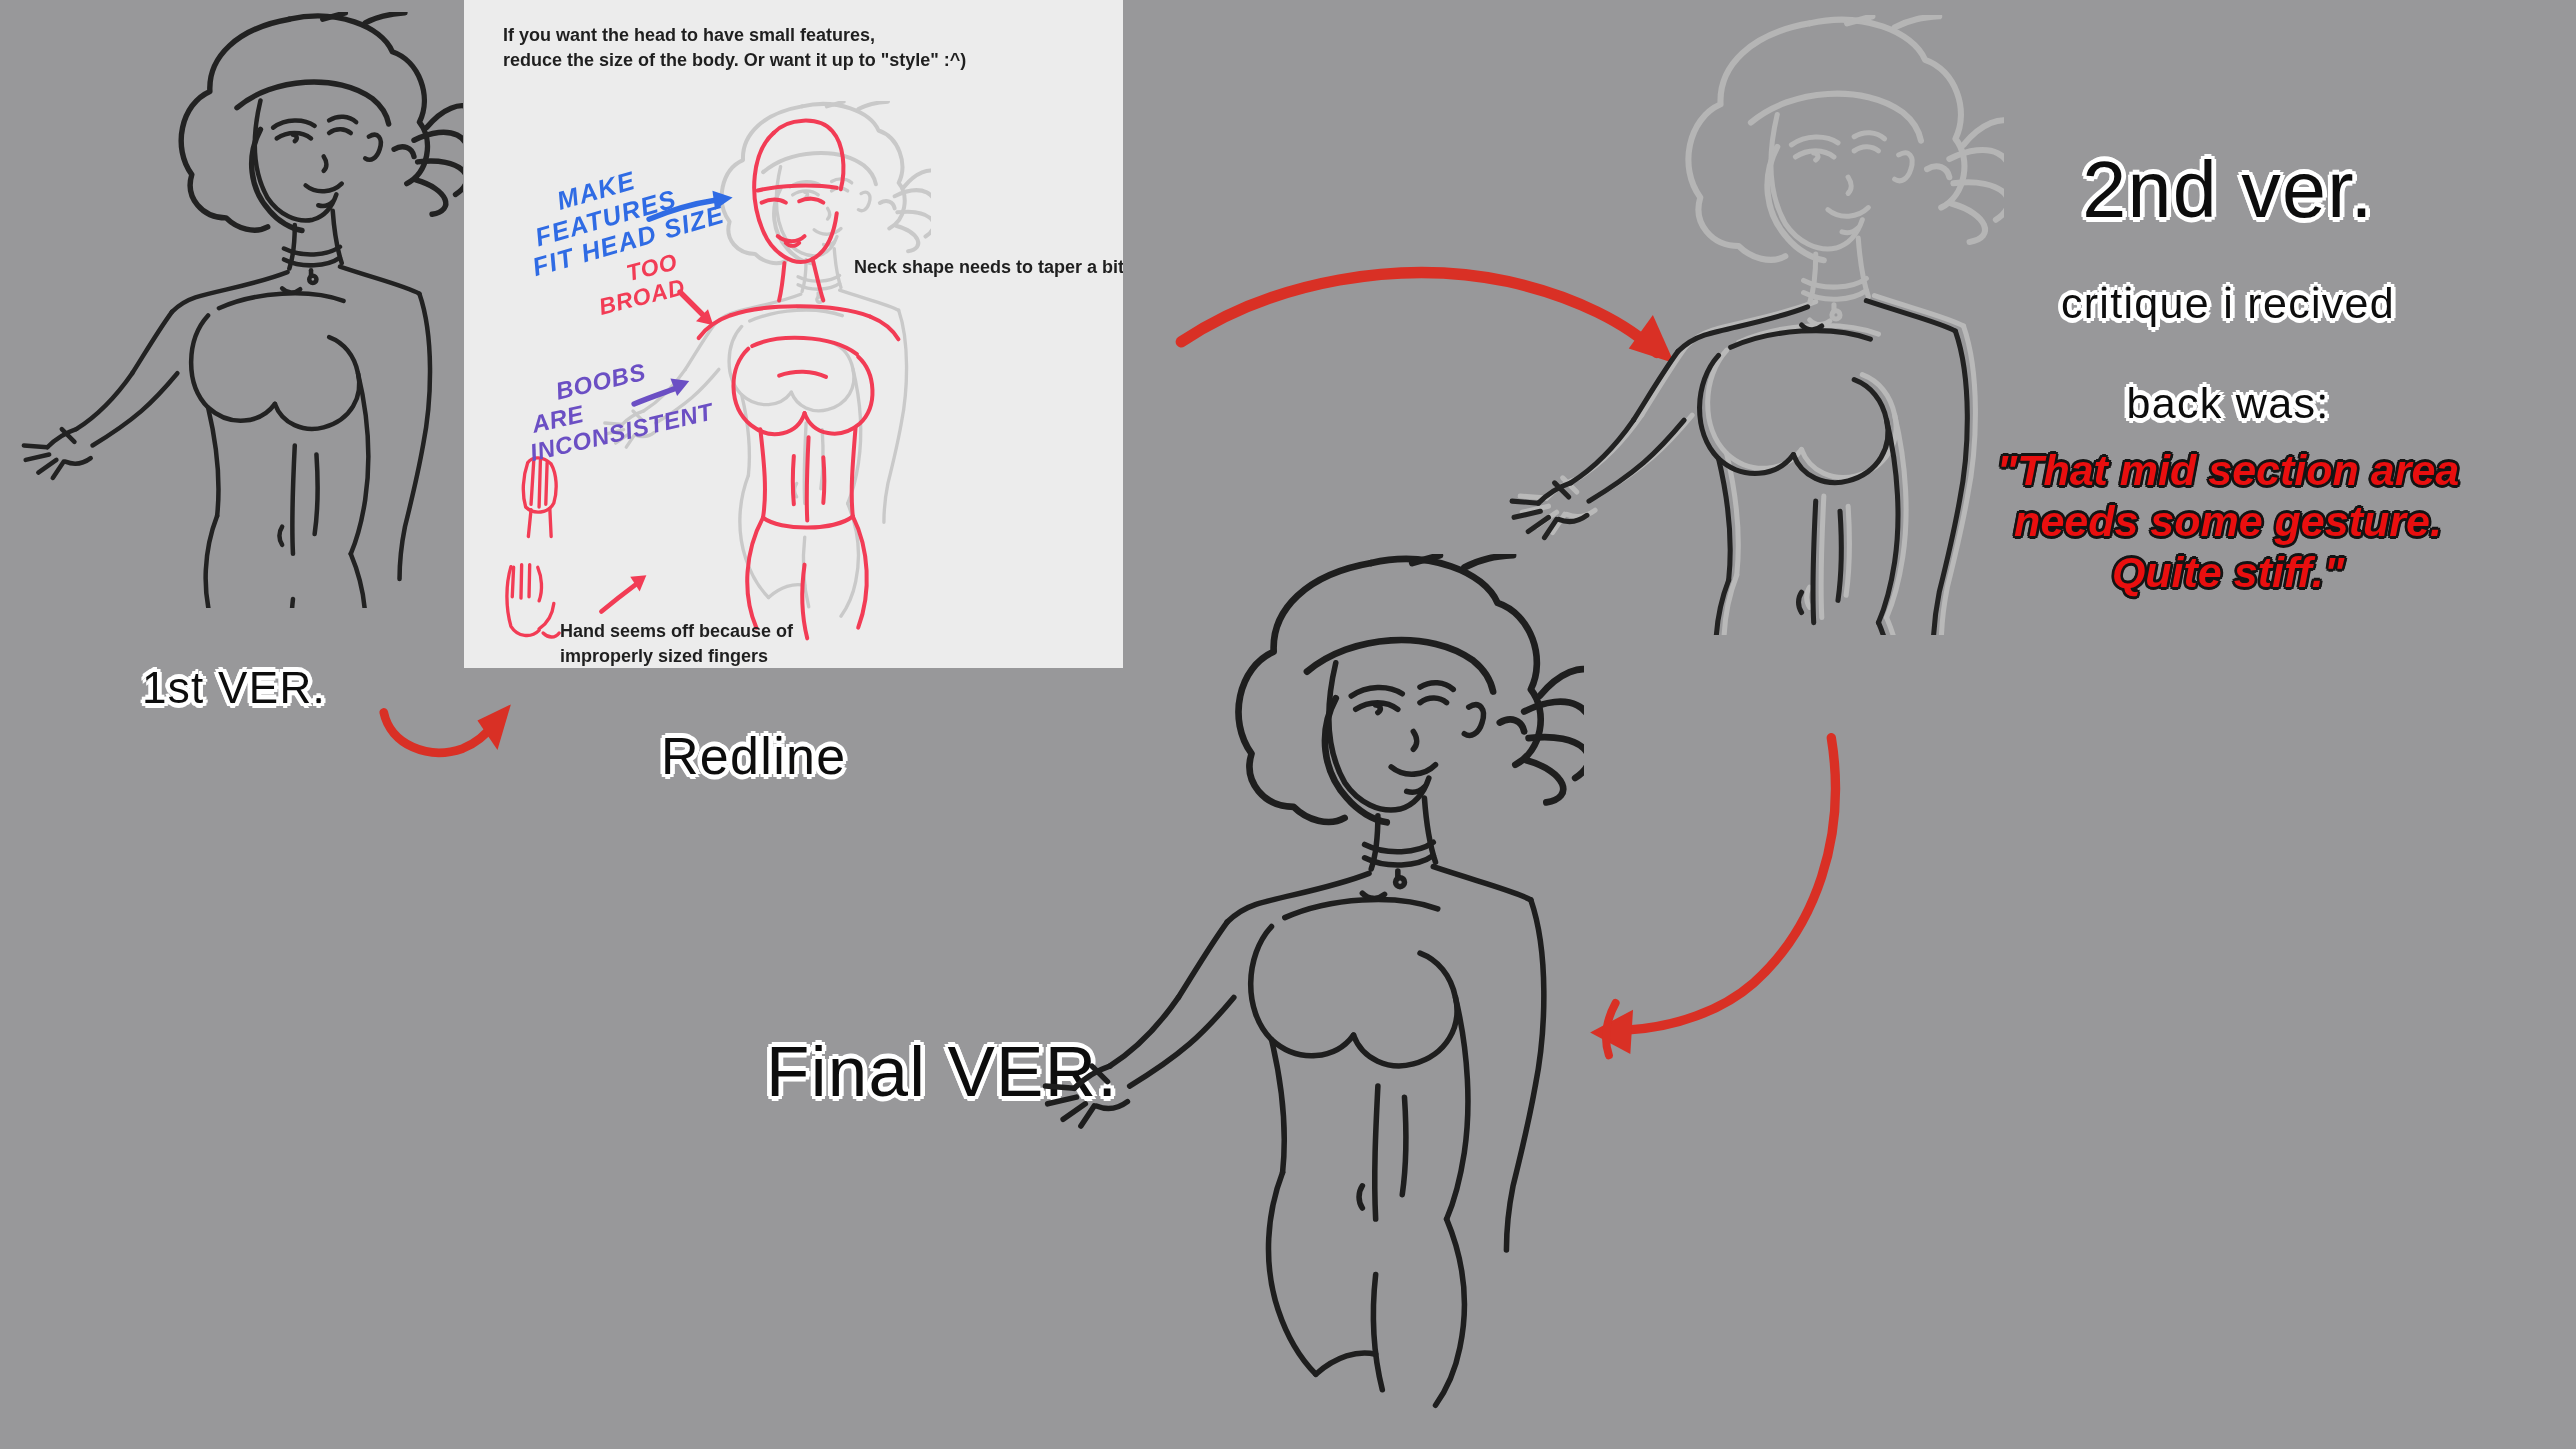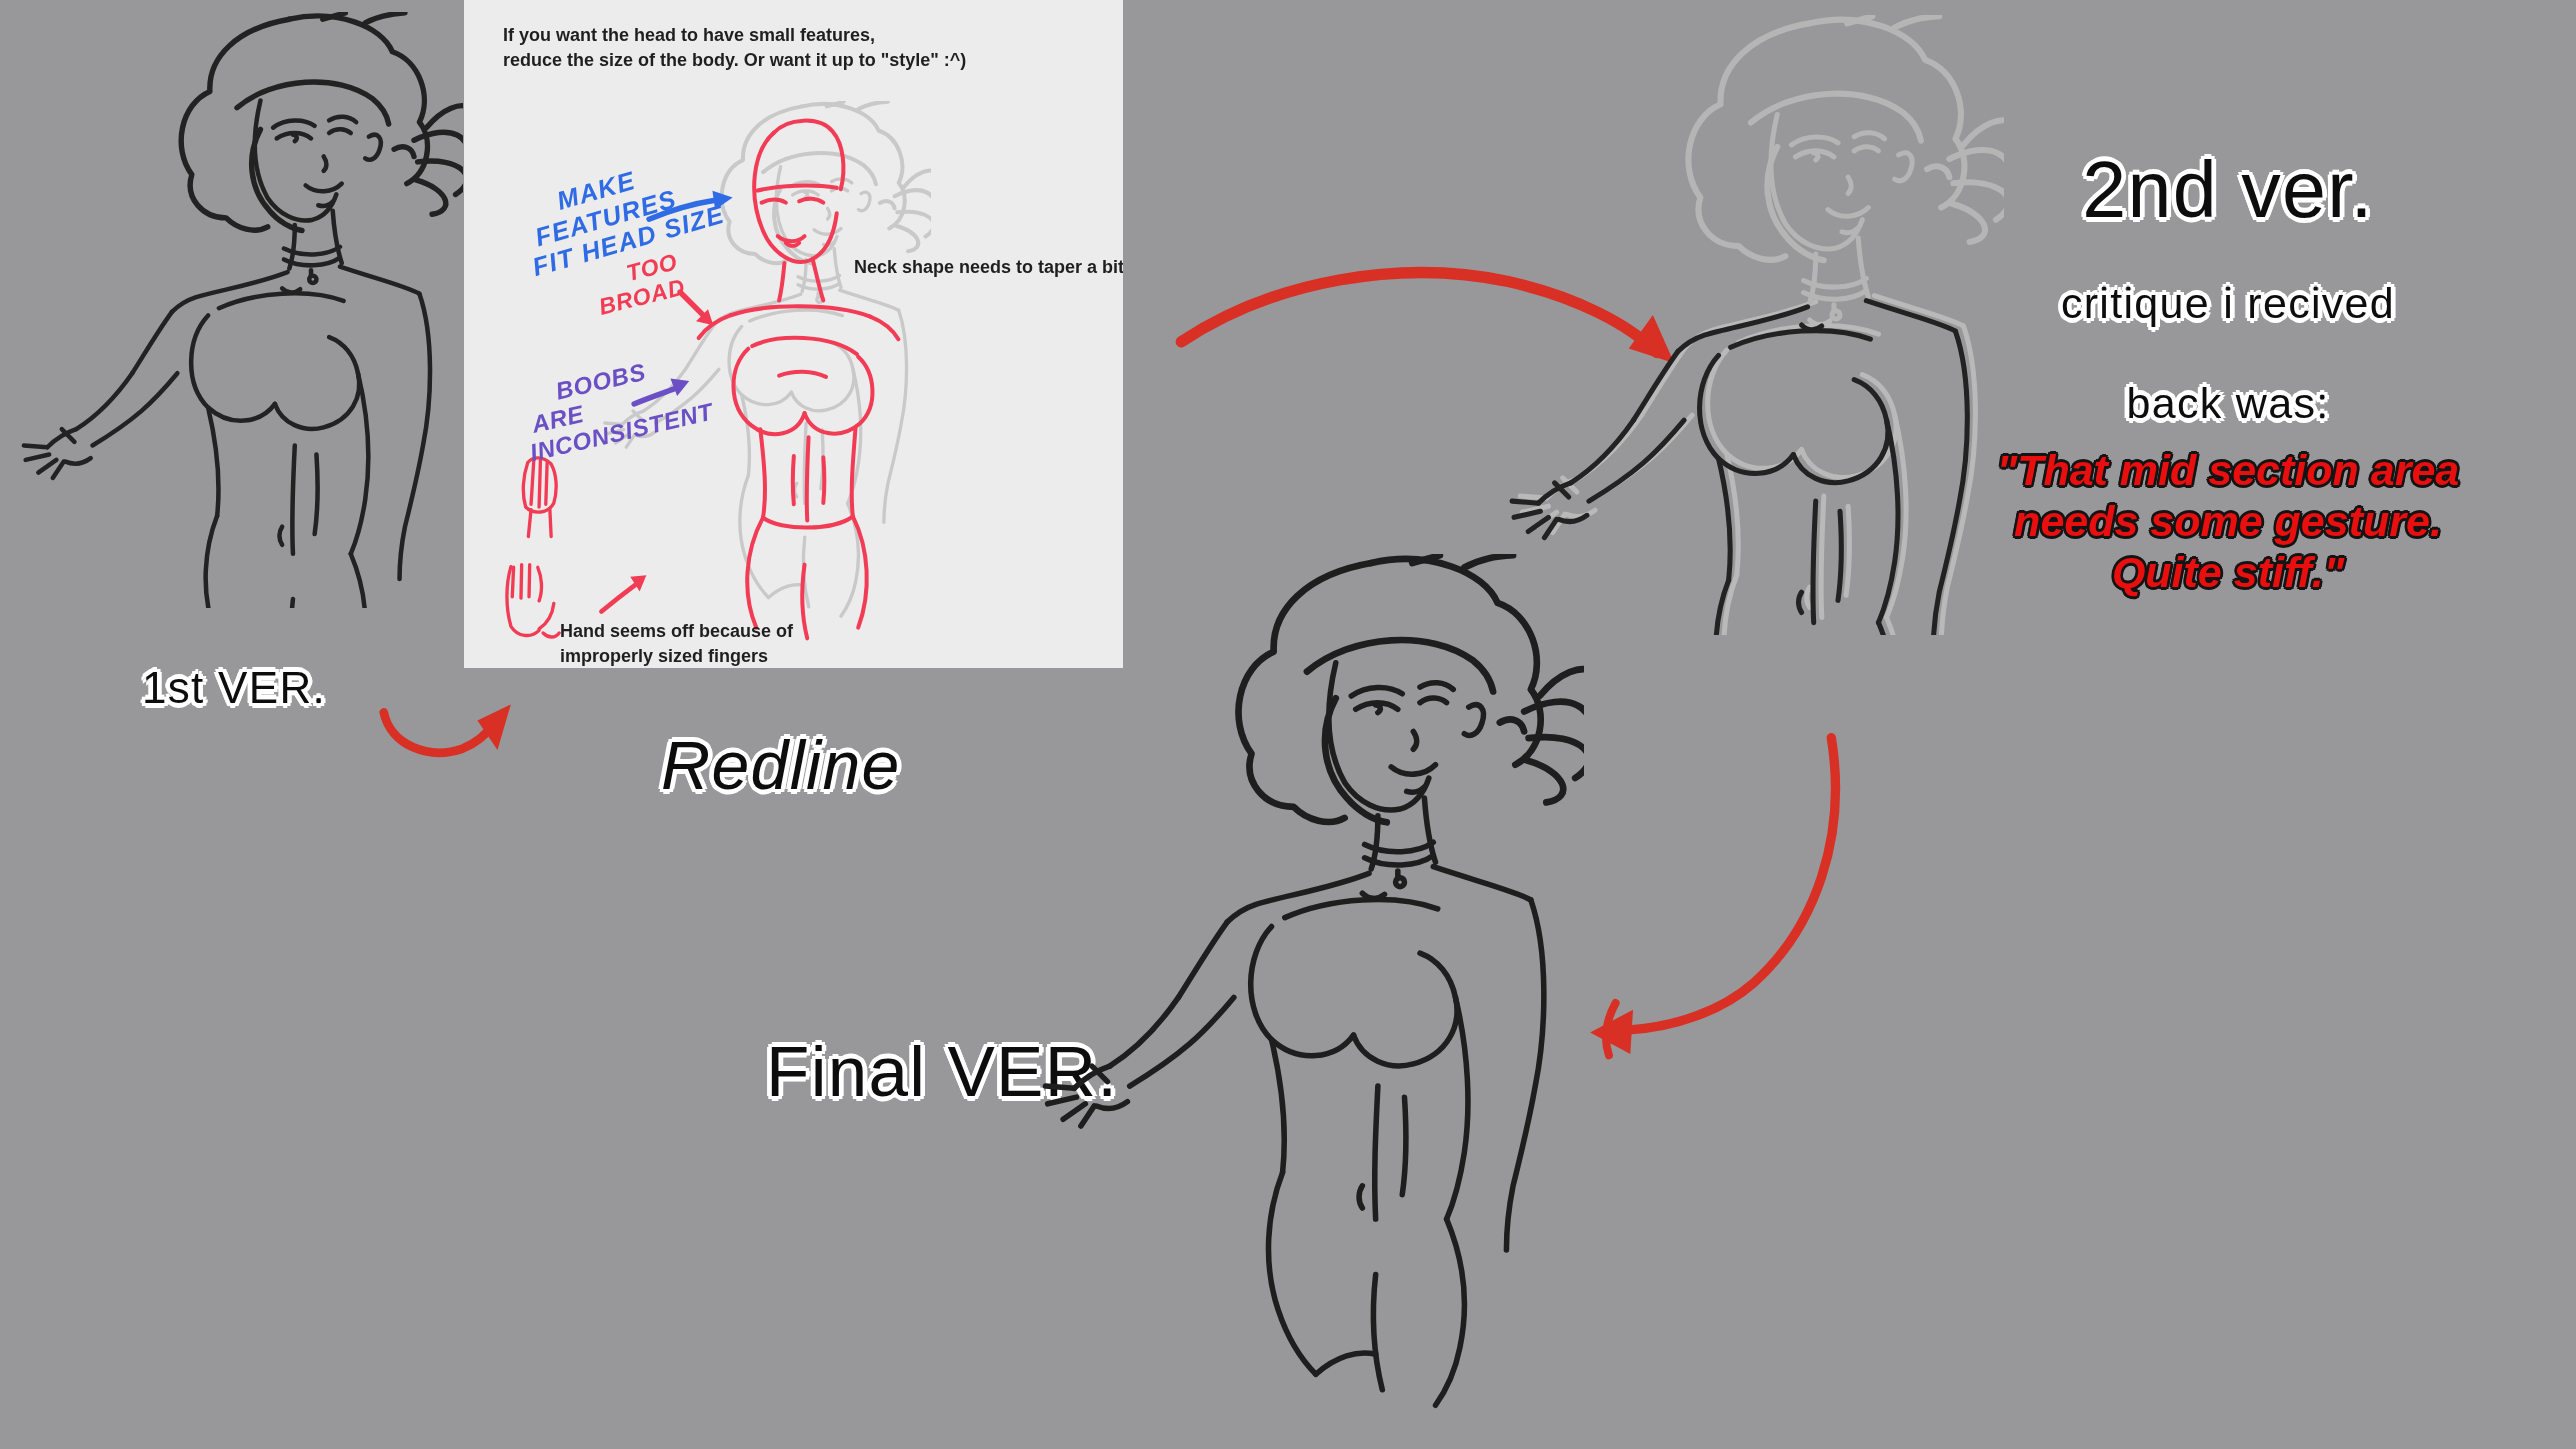--- a/index.html
+++ b/index.html
@@ -13,21 +13,21 @@
     position:absolute;color:var(--c-label_ink,#0d0d0d);white-space:nowrap;
     font-weight:400;letter-spacing:1.3px;
     text-shadow:
       -3.4px -3.4px 0 var(--c-label_outline,#fff), 3.4px -3.4px 0 var(--c-label_outline,#fff),
       -3.4px  3.4px 0 var(--c-label_outline,#fff), 3.4px  3.4px 0 var(--c-label_outline,#fff),
       -4.7px  0   0 var(--c-label_outline,#fff), 4.7px  0   0 var(--c-label_outline,#fff),
        0   -4.7px 0 var(--c-label_outline,#fff), 0    4.7px 0 var(--c-label_outline,#fff);
     margin-top: 40px;
   }
   .label-1st   {left:142px;top:623px;font-size:44px;}
-  .label-redline{left:661px;top:686px;font-size:68px;font-style:italic;}
+  .label-redline{left:661px;top:686px;font-size:52px;}
   .label-final {left:766px;top:991px;font-size:71px;}
 
   
   .col-right{position:absolute;left:1991px;top:107px;width:474px;text-align:center;}
   .t-2nd{font-size:79px;line-height:86px;}
   .t-sub{font-size:43px;line-height:60px;}
   .col-right .big-label{position:static;display:block;}
   .t-redline-quote{
     margin-top:12px;font-size:43px;line-height:51px;
     font-weight:700;font-style:italic;color:var(--c-critique_red,#e90f0f);

